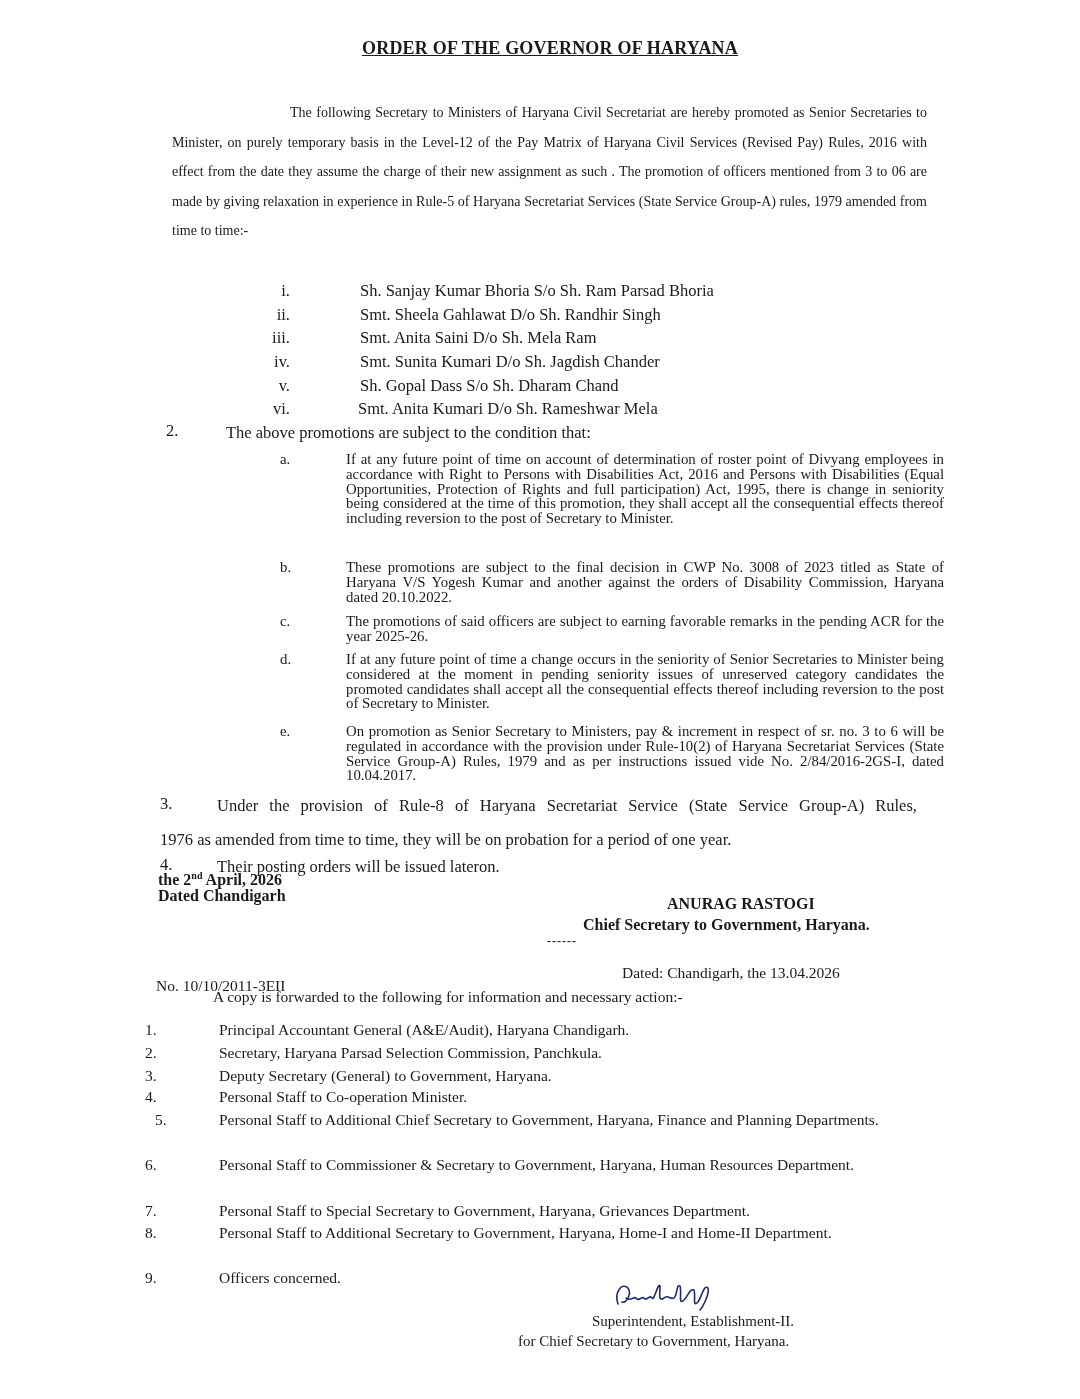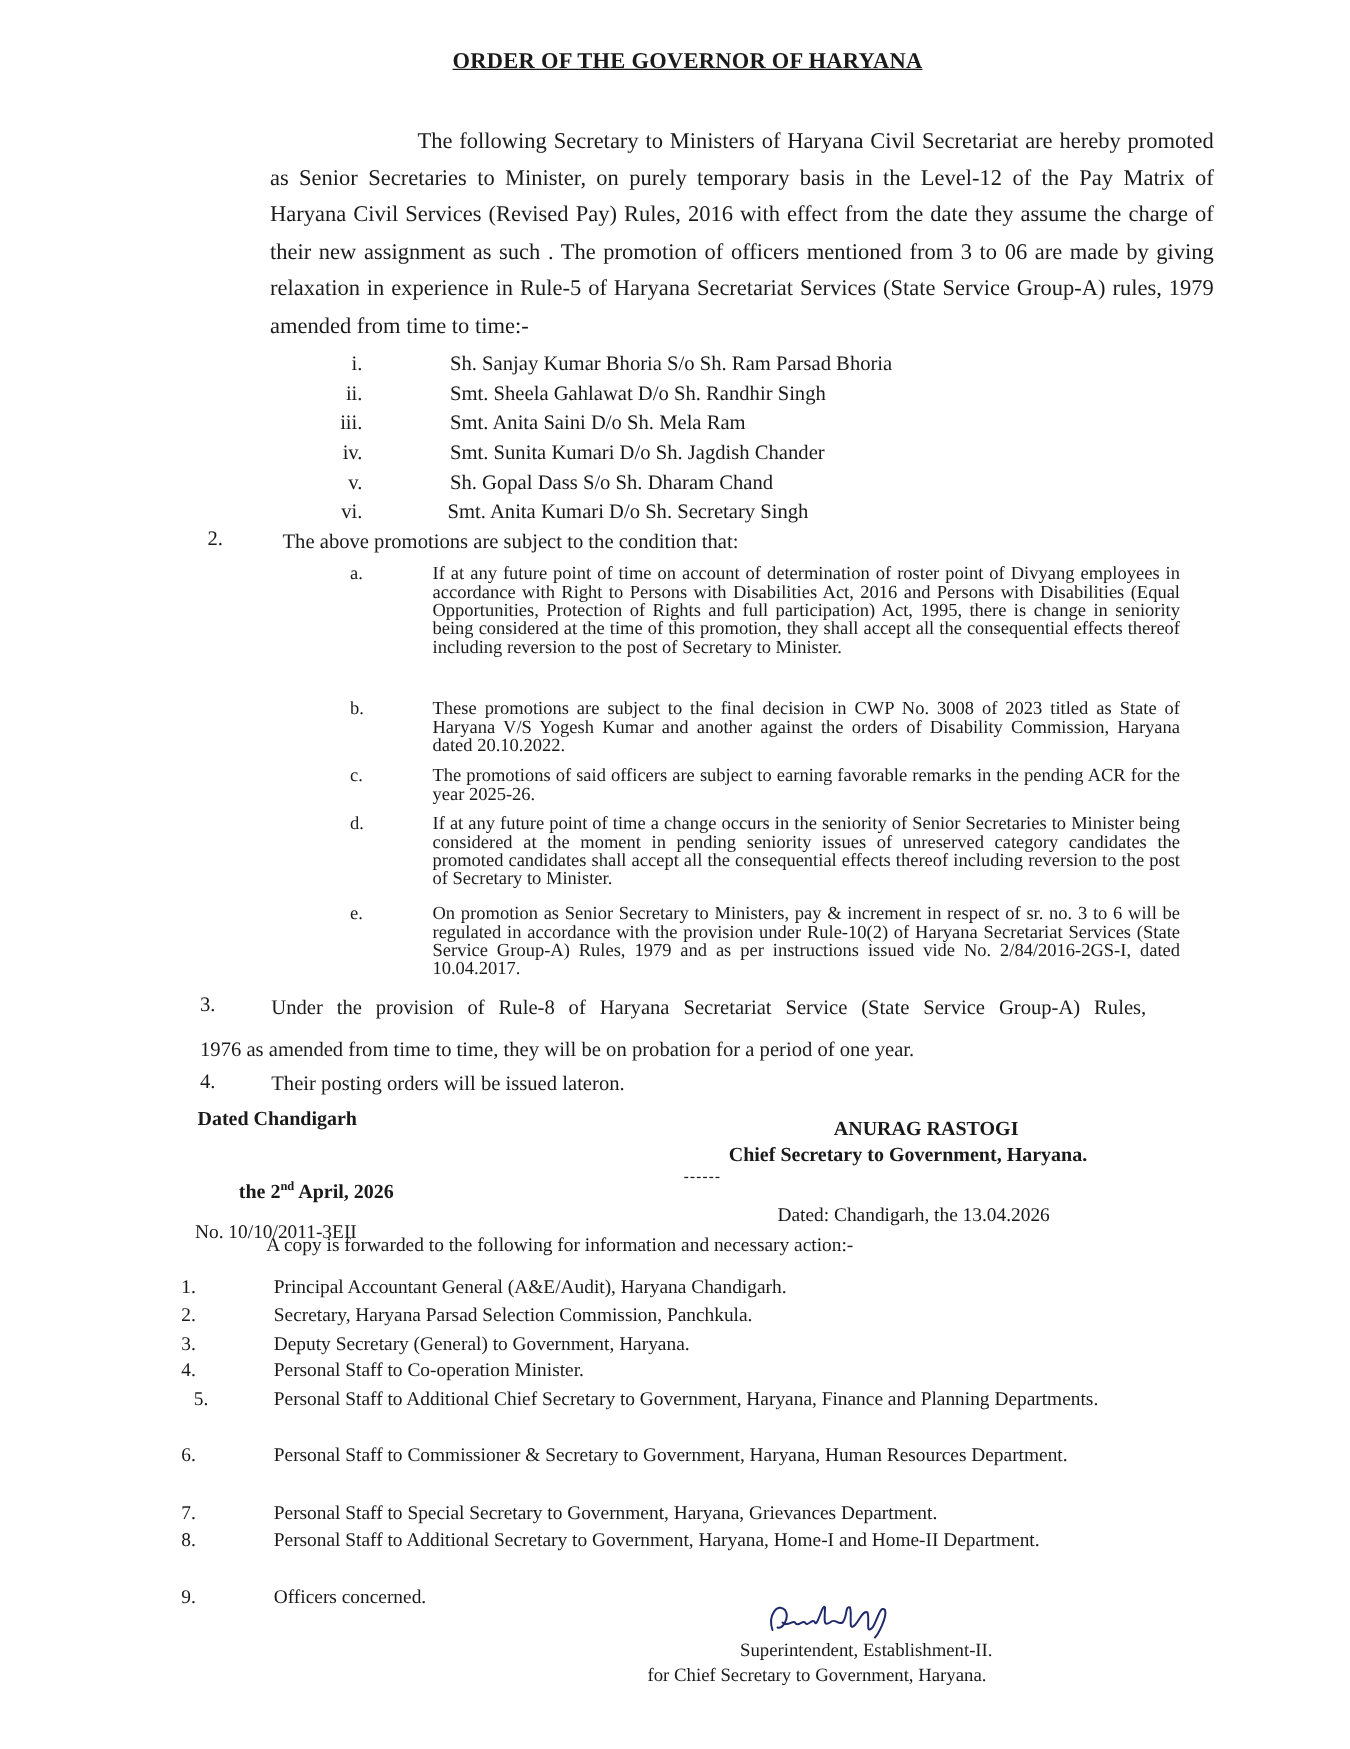--- a/index.html
+++ b/index.html
@@ -1,22 +1,22 @@
 <!DOCTYPE html>
 <html><head>
 <meta charset="utf-8">
 <style>
   html, body { margin:0; padding:0; background:#ffffff; }
   body { width:1080px; height:1399px; position:relative; overflow:hidden;
          font-family:"Liberation Serif", "DejaVu Serif", serif; color:#1a1a1a; }
   .abs { position:absolute; white-space:nowrap; }
   .title { left:0; width:1100px; text-align:center; top:38px; font-size:18px; font-weight:bold;
            text-decoration:underline; letter-spacing:0.2px; }
-  .para { position:absolute; left:172px; width:755px; font-size:18px; line-height:29.5px;
-          text-align:justify; top:98px;margin-left:44px; }
+  .para { position:absolute; left:172px; width:755px; font-size:14px; line-height:29.5px;
+          text-align:justify; top:98px; }
   .para .indent { display:inline-block; width:118px; }
   .name-row { position:absolute; font-size:16.5px; }
   .name-row .num { position:absolute; width:60px; text-align:right; }
   .name-row .txt { position:absolute; left:80px; white-space:nowrap; }
   .pnum { position:absolute; font-size:16.5px; }
   .ptxt { position:absolute; font-size:16.5px; white-space:nowrap; }
   .cond { position:absolute; left:280px; width:650px; font-size:14.8px; line-height:14.8px; }
   .cond .letter { position:absolute; left:0; top:0; }
   .cond .body { position:absolute; left:42px; width:598px; text-align:justify;margin-left:24px; }
   .sig-block { font-weight:bold; font-size:16px; }
@@ -47,21 +47,21 @@
 <div class="name-row" style="left:230px; top:352px;">
   <span class="num">iv.</span>
   <span class="txt" style="left:130px">Smt. Sunita Kumari D/o Sh. Jagdish Chander</span>
 </div>
 <div class="name-row" style="left:230px; top:376px;">
   <span class="num">v.</span>
   <span class="txt" style="left:130px">Sh. Gopal Dass S/o Sh. Dharam Chand</span>
 </div>
 <div class="name-row" style="left:230px; top:399px;">
   <span class="num">vi.</span>
-  <span class="txt" style="left:128px">Smt. Anita Kumari D/o Sh. Secretary Singh</span>
+  <span class="txt" style="left:128px">Smt. Anita Kumari D/o Sh. Rameshwar Mela</span>
 </div>
 
 <div class="pnum" style="left:166px; top:421px;">2.</div>
 <div class="ptxt" style="left:226px; top:423px;">The above promotions are subject to the condition that:</div>
 
 <div class="cond" style="top:452px;">
   <span class="letter">a.</span>
   <div class="body">If at any future point of time on account of determination of roster point of Divyang employees in accordance with Right to Persons with Disabilities Act, 2016 and Persons with Disabilities (Equal Opportunities, Protection of Rights and full participation) Act, 1995, there is change in seniority being considered at the time of this promotion, they shall accept all the consequential effects thereof including reversion to the post of Secretary to Minister.</div>
 </div>
 <div class="cond" style="top:560px;">
@@ -82,21 +82,21 @@
 </div>
 
 <div class="pnum" style="left:160px; top:794px;">3.</div>
 <div class="ptxt" style="left:217px; top:796px; width:700px; text-align:justify; text-align-last:justify;">Under the provision of Rule-8 of Haryana Secretariat Service (State Service Group-A) Rules,</div>
 <div class="ptxt" style="left:160px; top:830px;">1976 as amended from time to time, they will be on probation for a period of one year.</div>
 
 <div class="pnum" style="left:160px; top:855px;">4.</div>
 <div class="ptxt" style="left:217px; top:857px;">Their posting orders will be issued lateron.</div>
 
 <div class="abs sig-block" style="left:158px; top:887px;">Dated Chandigarh</div>
-<div class="abs sig-block" style="left:158px; top:944px;margin-left:33px;"><span>the 2</span><sup style="font-size:10px">nd</sup><span> April, 2026</span></div>
+<div class="abs sig-block" style="left:158px; top:870px;"><span>the 2</span><sup style="font-size:10px">nd</sup><span> April, 2026</span></div>
 
 <div class="abs sig-block" style="left:655px; top:895px;margin-left:12px;">ANURAG RASTOGI</div>
 <div class="abs sig-block" style="left:583px; top:916px;">Chief Secretary to Government, Haryana.</div>
 <div class="abs" style="left:547px; top:934px; font-size:12px; font-weight:bold; letter-spacing:1px;">------</div>
 
 <div class="abs" style="left:156px; top:957px; font-size:15.5px;margin-top:20px;">No. 10/10/2011-3EII</div>
 <div class="abs" style="left:622px; top:964px; font-size:15.5px;">Dated: Chandigarh, the 13.04.2026</div>
 <div class="abs" style="left:213px; top:988px; font-size:15.5px;">A copy is forwarded to the following for information and necessary action:-</div>
 
 <div class="copy-item" style="top:1018px;">

